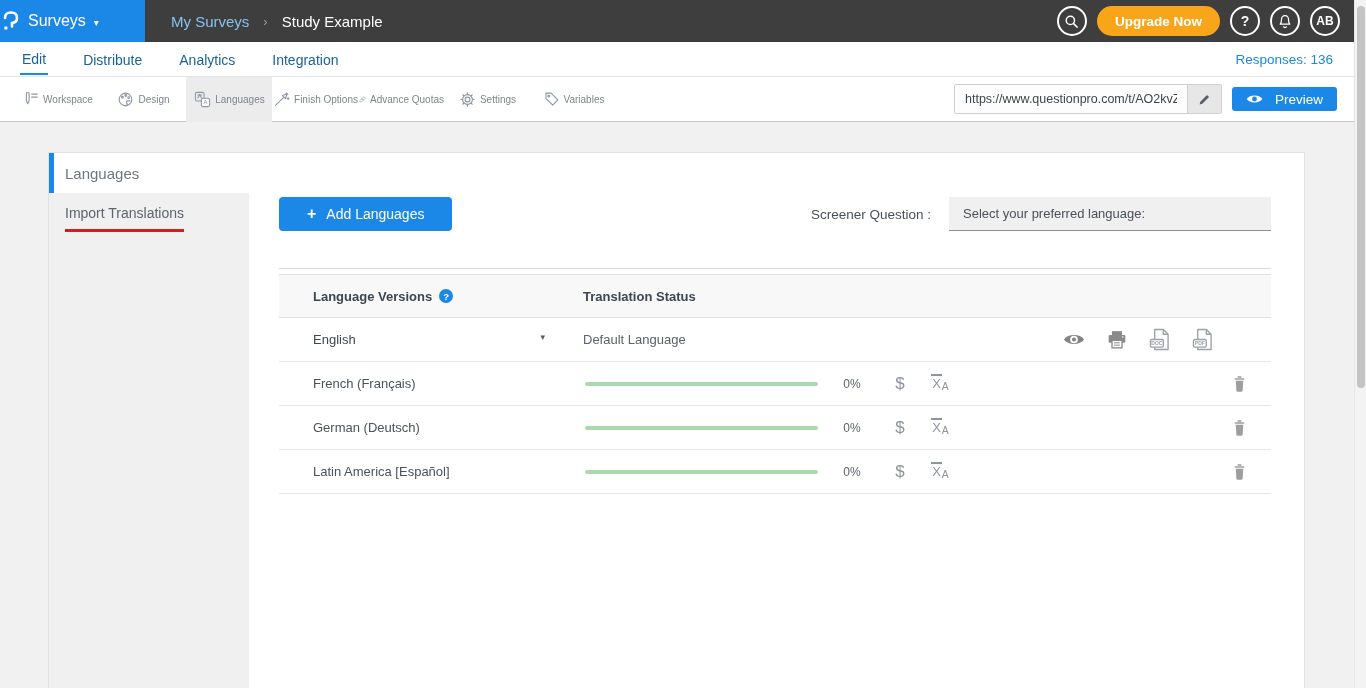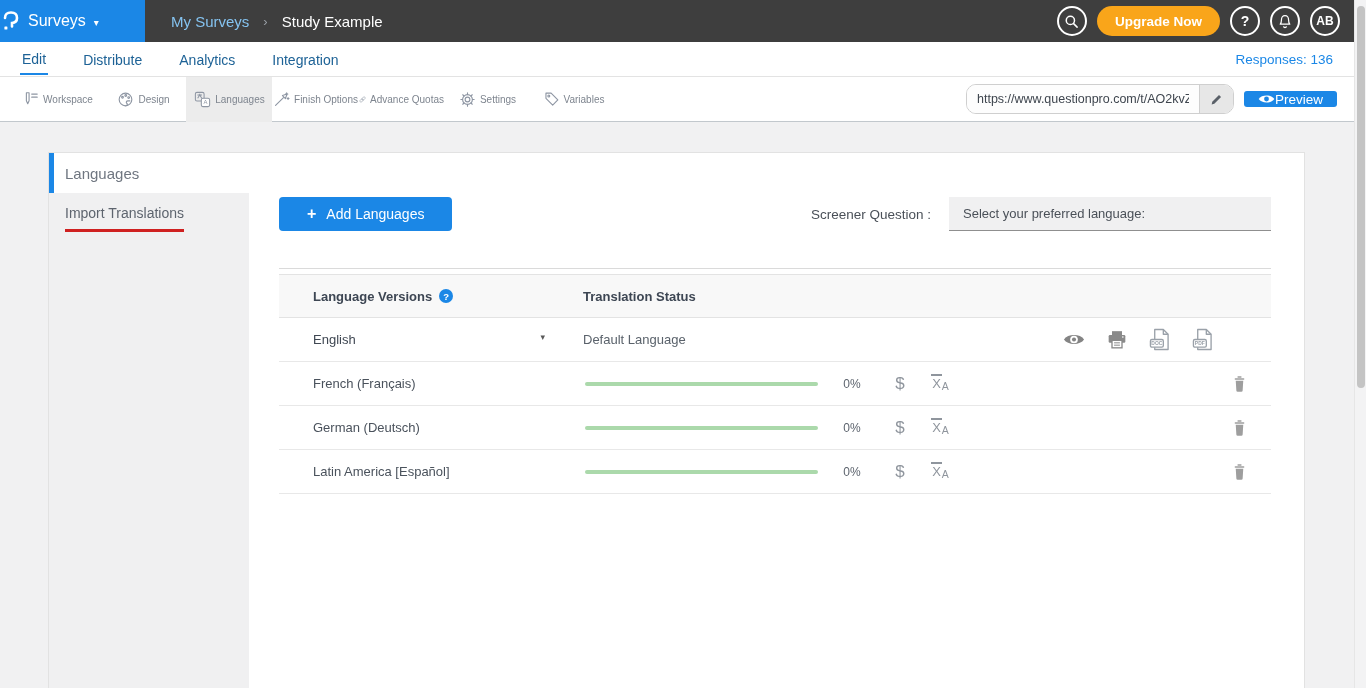--- a/index.html
+++ b/index.html
@@ -36,29 +36,29 @@
   
   .toolbar { position:absolute; top:77px; left:0; right:0; height:45px; background:#fff;
              border-bottom:1px solid #c2c8cd; display:flex; align-items:center; }
   .tools { display:flex; height:45px; margin-left:14px; }
   .tool { width:86px; height:45px; display:flex; flex-direction:row; align-items:center;
           justify-content:center; gap:3px; cursor:pointer; }
   .tool.active { background:#ececec; }
   .tool-label { font-size:10px; color:#7e858f; white-space:nowrap; }
   .tool svg { display:block; }
   .toolbar-right { margin-left:auto; display:flex; align-items:center; gap:10px; margin-right:29px; }
-  .url-group { display:flex; height:30px; border:1px solid #cfcfcf; border-radius:10px; overflow:hidden;
+  .url-group { display:flex; height:30px; border:1px solid #cfcfcf; border-radius:2px; overflow:hidden;
                background:#fff; }
   .url-group input { border:none; outline:none; width:232px; padding:0 10px; font-size:12.5px;
                      color:#3e454e; font-family:inherit; background:#fdfdfd; }
   .url-edit { width:34px; background:#e7e7e7; border:none; border-left:1px solid #cfcfcf;
               cursor:pointer; display:flex; align-items:center; justify-content:center; }
-  .preview-btn { height:16px; padding:0 14px; background:#1b87e6; color:#fff; border:none;
+  .preview-btn { height:24px; padding:0 14px; background:#1b87e6; color:#fff; border:none;
                  border-radius:3px; font-size:13.5px; cursor:pointer; display:flex;
-                 align-items:center; gap:0; }
+                 align-items:center; gap:12px; }
 
   
   .content { position:absolute; top:122px; left:0; right:0; bottom:0; background:#f1f1f2; }
   .card { position:absolute; left:48px; top:30px; width:1257px; height:536px; background:#fff;
           border:1px solid #e2e2e2; border-bottom:none; }
   .card-title-row { height:40px; display:flex; align-items:center; border-left:5px solid #1b87e6; }
   .card-title-row span { color:#6f7680; font-size:15px; margin-left:11px; }
   .side { position:absolute; left:0; top:40px; width:200px; bottom:0; background:#f0f0f1; }
   .side-item { padding:12px 0 10px 16px; font-size:14px; color:#5d646e; cursor:pointer; }
   .side-item .ul-red { border-bottom:3px solid #cf2020; padding-bottom:8px; display:inline-block; }

